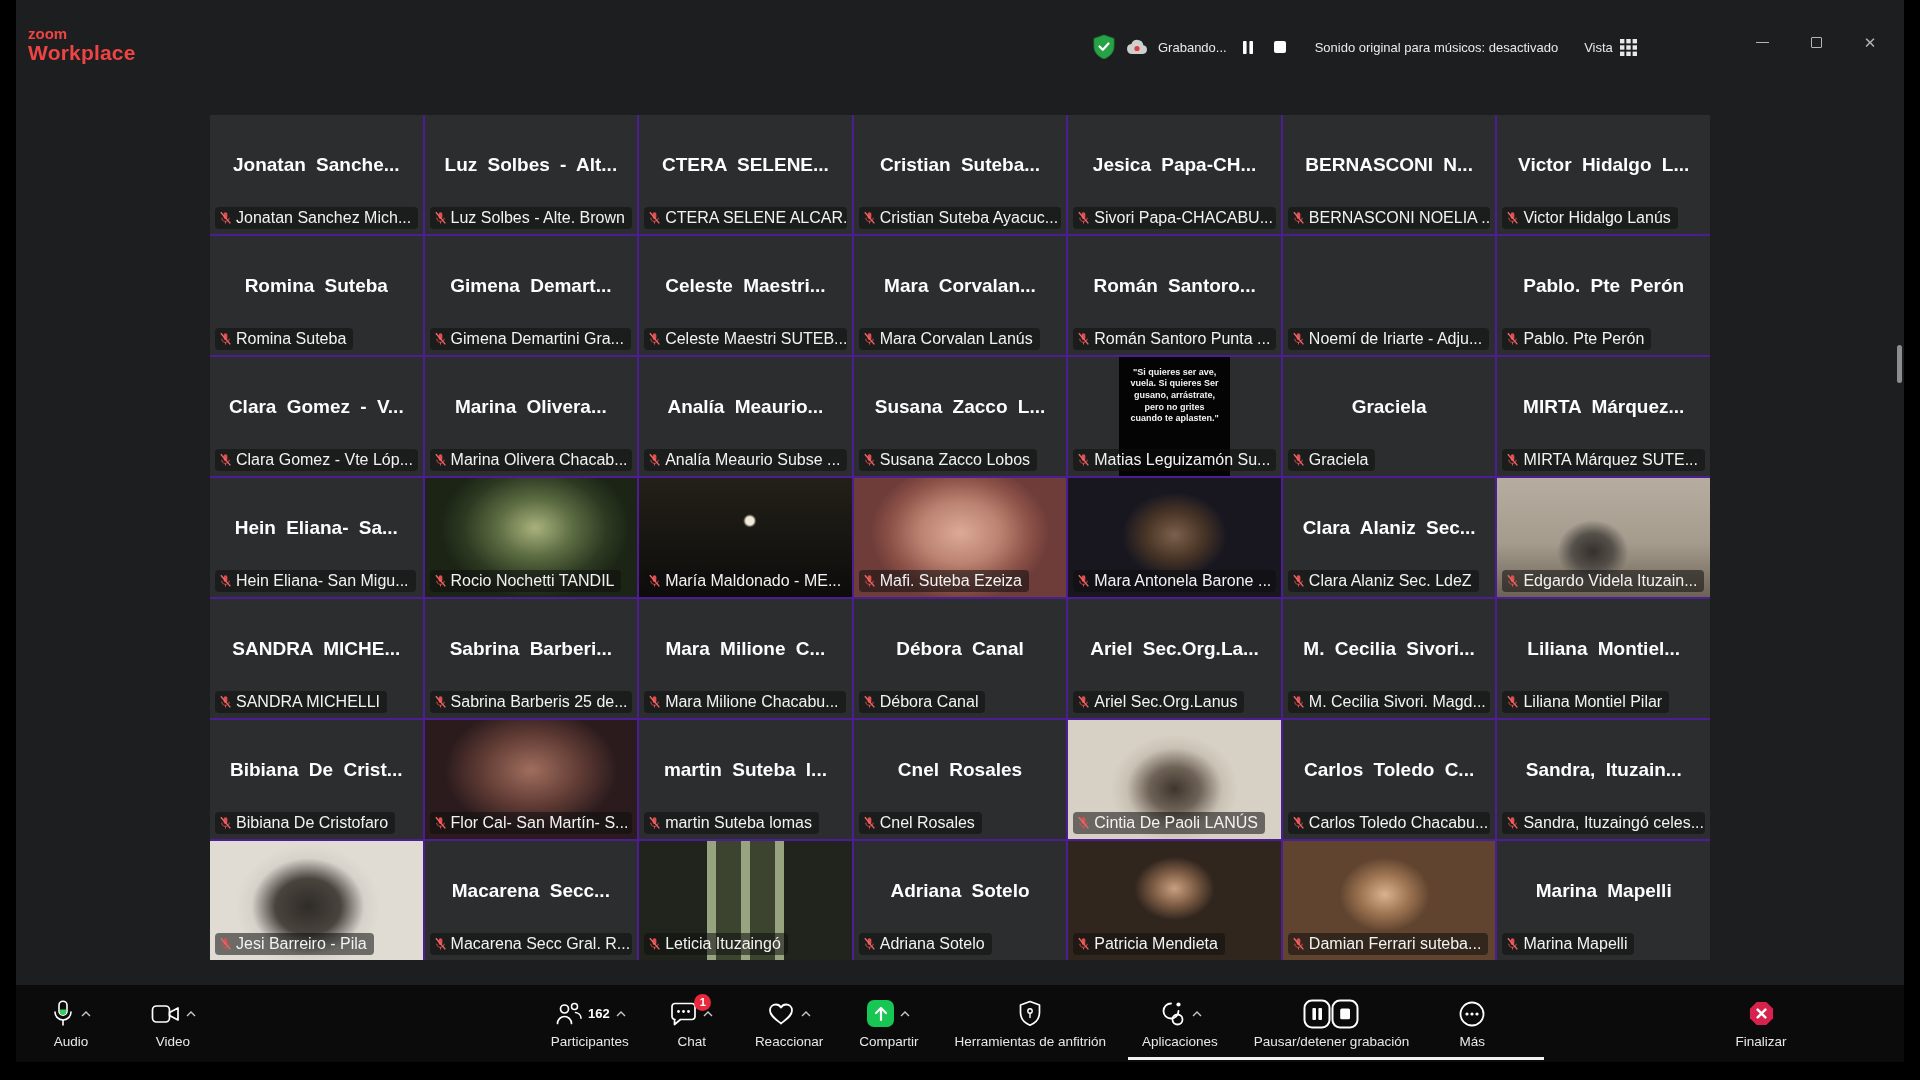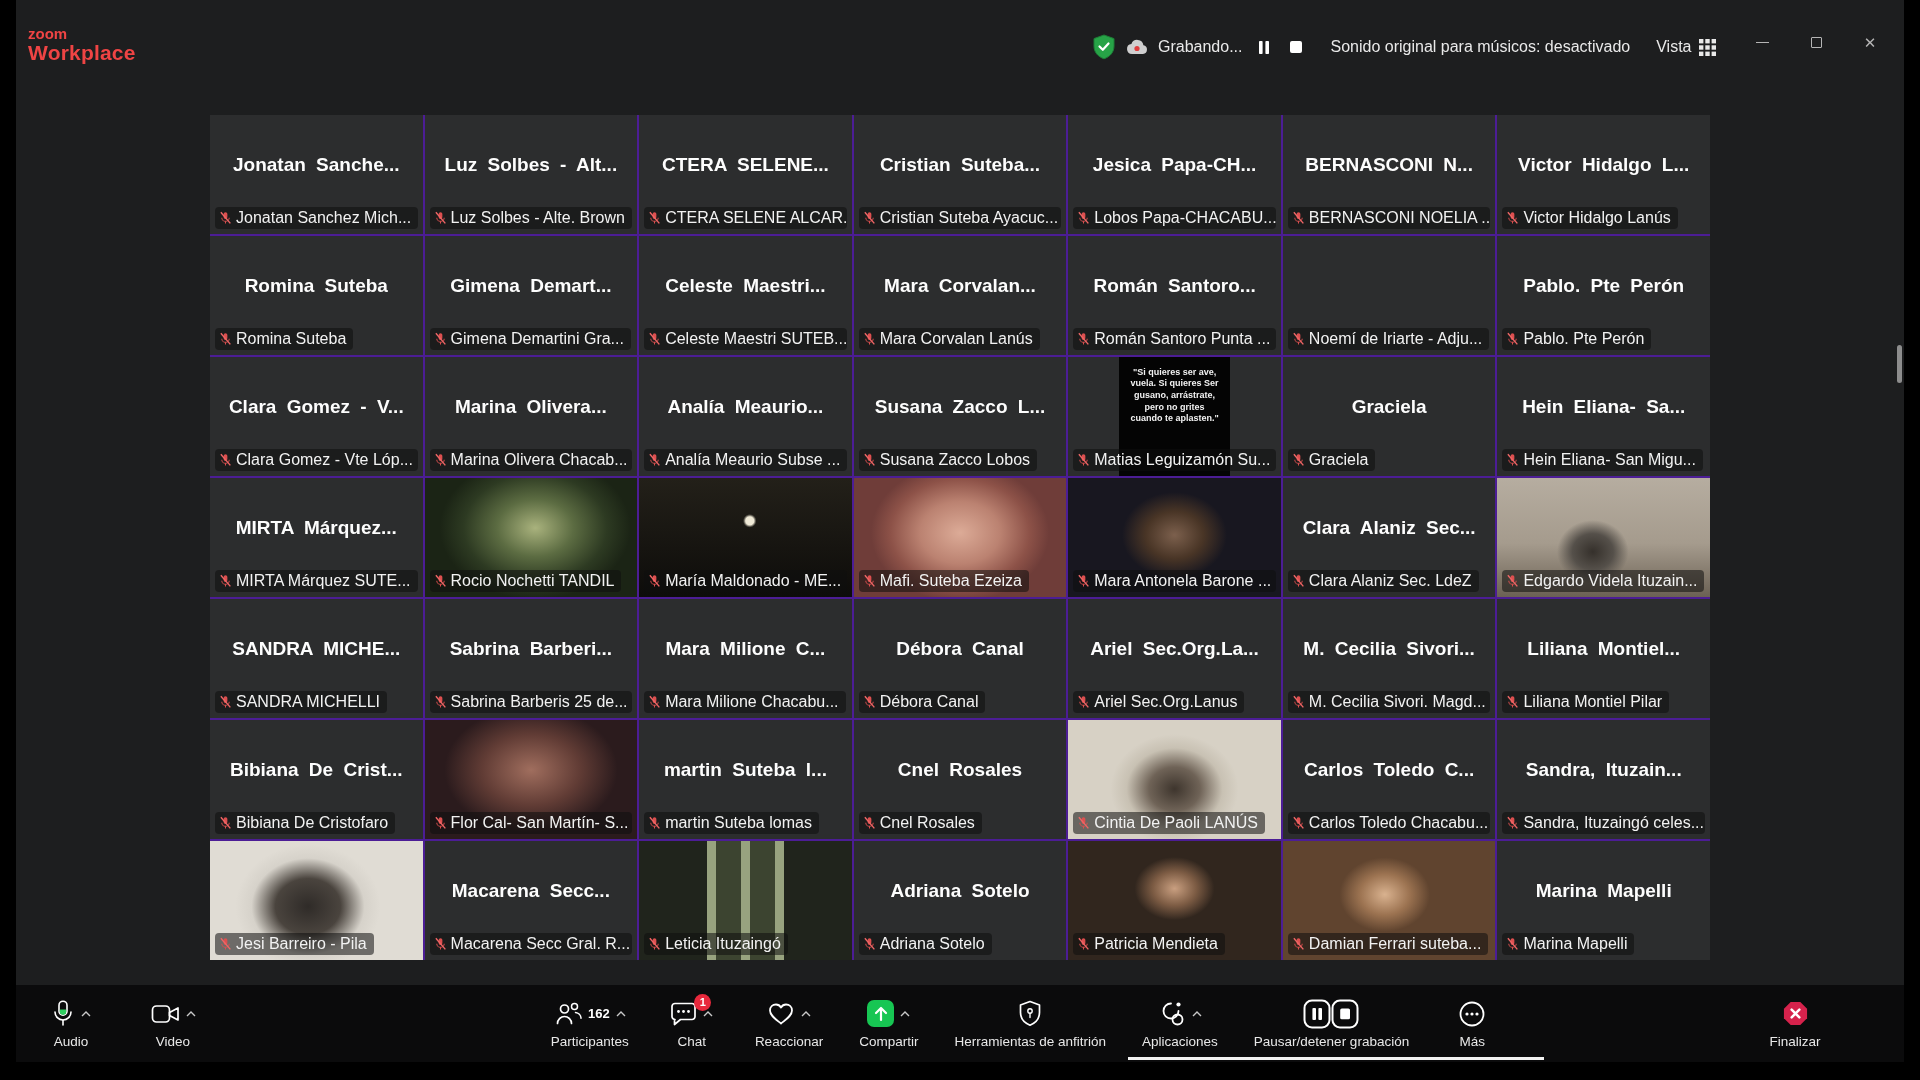--- a/index.html
+++ b/index.html
@@ -7,21 +7,21 @@
     font-family:"Liberation Sans","DejaVu Sans",sans-serif; }
   .window { position:absolute; left:16px; top:0; width:1888px; height:1062px;
     background:#1d1e1f; overflow:hidden; }
 
   
   .topbar { position:absolute; left:0; top:0; width:100%; height:92px; }
   .logo { position:absolute; left:12px; top:26px; color:#ef4444; line-height:1.05; }
   .logo .l1 { font-size:15px; font-weight:700; }
   .logo .l2 { font-size:21px; font-weight:700; letter-spacing:.2px; }
   .statusbar { position:absolute; left:1076px; top:30px; height:34px;
-    display:flex; align-items:center; gap:10px; color:#e9e9e9; font-size:16px; }
+    display:flex; align-items:center; gap:10px; color:#e9e9e9; font-size:13px; }
   .statusbar .txt { white-space:nowrap; }
   .rec-btn { display:flex; align-items:center; justify-content:center; width:22px; height:22px; cursor:pointer; }
   .sound-status { margin-left:14px; }
   .vista { margin-left:16px; display:flex; align-items:center; gap:7px; cursor:pointer; }
   .winctl { position:absolute; left:1732px; top:30px; display:flex; gap:26px; align-items:center; height:24px; }
   .winctl .wbtn { width:28px; height:24px; display:flex; align-items:center; justify-content:center; cursor:pointer; }
   .ic-min { display:inline-block; width:13px; border-top:1.6px solid #b5b5b5; }
   .ic-max { display:inline-block; width:11px; height:11px; border:1.6px solid #b5b5b5; border-radius:1px; }
   .ic-close { color:#b5b5b5; font-size:15px; line-height:1; }
 
@@ -58,21 +58,21 @@
   .thumb-jesi { background:radial-gradient(ellipse 34% 52% at 46% 55%,#2f2b28 0%,#4a443e 45%,#d6d2ca 78%,#e0dcd4 100%); }
   .thumb-leticia { background:linear-gradient(90deg,#20241c 0 32%,#98a37f 32% 36%,#3c4430 36% 48%,#98a37f 48% 52%,#3c4430 52% 64%,#98a37f 64% 68%,#20241c 68% 100%),#20241c; }
   .thumb-patricia { background:radial-gradient(ellipse 24% 34% at 50% 40%,#c99f80 0%,#7d5c44 42%,#31261e 78%),#241c16; }
   .thumb-damian { background:radial-gradient(ellipse 26% 38% at 48% 45%,#d9b28f 0%,#9c7351 45%,#60442f 82%),#6d5139; }
 
   
   .toolbar { position:absolute; left:0; bottom:0; width:100%; height:77px;
     background:#0b0b0c; display:flex; align-items:center; }
   .tb-left { display:flex; gap:48px; padding-left:28px; width:300px; }
   .tb-center { display:flex; gap:36px; margin:0 auto; }
-  .tb-right { display:flex; justify-content:center; padding-right:48px; width:170px; }
+  .tb-right { display:flex; justify-content:flex-start; padding-right:48px; width:170px; }
   .tb-item { display:flex; flex-direction:column; align-items:center; justify-content:center;
     gap:5px; cursor:pointer; min-width:54px; }
   .tb-icon-row { height:30px; display:flex; align-items:center; gap:6px; position:relative; }
   .tb-label { font-size:13.5px; color:#e8e8e8; white-space:nowrap; }
   .chev svg { display:block; }
   .count { color:#fff; font-size:13px; font-weight:700; }
   .badge { position:absolute; top:-7px; right:-14px; min-width:17px; height:17px; border-radius:9px;
     background:#e8283c; color:#fff; font-size:11px; font-weight:700;
     display:flex; align-items:center; justify-content:center; padding:0 4px; }
   .share-box { width:27px; height:27px; border-radius:7px; background:#17c653;
@@ -217,21 +217,21 @@
     <div class="big-area">
       <div class="big-name">Jesica  Papa-CH...</div>
     </div>
     <div class="name-label">
       <svg width="13" height="14" viewBox="0 0 14 14">
         <rect x="5" y="0.8" width="4" height="7.2" rx="2" fill="#dd4f4f"></rect>
         <path d="M3 6.6 a4 4 0 0 0 8 0" fill="none" stroke="#dd4f4f" stroke-width="1.1"></path>
         <line x1="7" y1="10.6" x2="7" y2="12.8" stroke="#dd4f4f" stroke-width="1.1"></line>
         <line x1="2" y1="0.8" x2="12.2" y2="12.8" stroke="#e66" stroke-width="1.5"></line>
       </svg>
-      <span class="label-text">Lobos Papa-CHACABU...</span>
+      <span class="label-text">Sivori Papa-CHACABU...</span>
     </div>
   </div>
 
   <div class="tile">
 
     <div class="big-area">
       <div class="big-name">BERNASCONI  N...</div>
     </div>
     <div class="name-label">
       <svg width="13" height="14" viewBox="0 0 14 14">
@@ -462,46 +462,46 @@
         <line x1="7" y1="10.6" x2="7" y2="12.8" stroke="#dd4f4f" stroke-width="1.1"></line>
         <line x1="2" y1="0.8" x2="12.2" y2="12.8" stroke="#e66" stroke-width="1.5"></line>
       </svg>
       <span class="label-text">Graciela</span>
     </div>
   </div>
 
   <div class="tile">
 
     <div class="big-area">
+      <div class="big-name">MIRTA  Márquez...</div>
+    </div>
+    <div class="name-label">
+      <svg width="13" height="14" viewBox="0 0 14 14">
+        <rect x="5" y="0.8" width="4" height="7.2" rx="2" fill="#dd4f4f"></rect>
+        <path d="M3 6.6 a4 4 0 0 0 8 0" fill="none" stroke="#dd4f4f" stroke-width="1.1"></path>
+        <line x1="7" y1="10.6" x2="7" y2="12.8" stroke="#dd4f4f" stroke-width="1.1"></line>
+        <line x1="2" y1="0.8" x2="12.2" y2="12.8" stroke="#e66" stroke-width="1.5"></line>
+      </svg>
+      <span class="label-text">MIRTA Márquez  SUTE...</span>
+    </div>
+  </div>
+
+  <div class="tile">
+
+    <div class="big-area">
       <div class="big-name">Hein Eliana- Sa...</div>
     </div>
     <div class="name-label">
       <svg width="13" height="14" viewBox="0 0 14 14">
         <rect x="5" y="0.8" width="4" height="7.2" rx="2" fill="#dd4f4f"></rect>
         <path d="M3 6.6 a4 4 0 0 0 8 0" fill="none" stroke="#dd4f4f" stroke-width="1.1"></path>
         <line x1="7" y1="10.6" x2="7" y2="12.8" stroke="#dd4f4f" stroke-width="1.1"></line>
         <line x1="2" y1="0.8" x2="12.2" y2="12.8" stroke="#e66" stroke-width="1.5"></line>
       </svg>
       <span class="label-text">Hein Eliana- San Migu...</span>
-    </div>
-  </div>
-
-  <div class="tile">
-
-    <div class="big-area">
-      <div class="big-name">MIRTA  Márquez...</div>
-    </div>
-    <div class="name-label">
-      <svg width="13" height="14" viewBox="0 0 14 14">
-        <rect x="5" y="0.8" width="4" height="7.2" rx="2" fill="#dd4f4f"></rect>
-        <path d="M3 6.6 a4 4 0 0 0 8 0" fill="none" stroke="#dd4f4f" stroke-width="1.1"></path>
-        <line x1="7" y1="10.6" x2="7" y2="12.8" stroke="#dd4f4f" stroke-width="1.1"></line>
-        <line x1="2" y1="0.8" x2="12.2" y2="12.8" stroke="#e66" stroke-width="1.5"></line>
-      </svg>
-      <span class="label-text">MIRTA Márquez  SUTE...</span>
     </div>
   </div>
 
   <div class="tile">
     <div class="thumb show thumb-rocio"></div>
 
     <div class="big-area">
       <div class="big-name"></div>
     </div>
     <div class="name-label">

